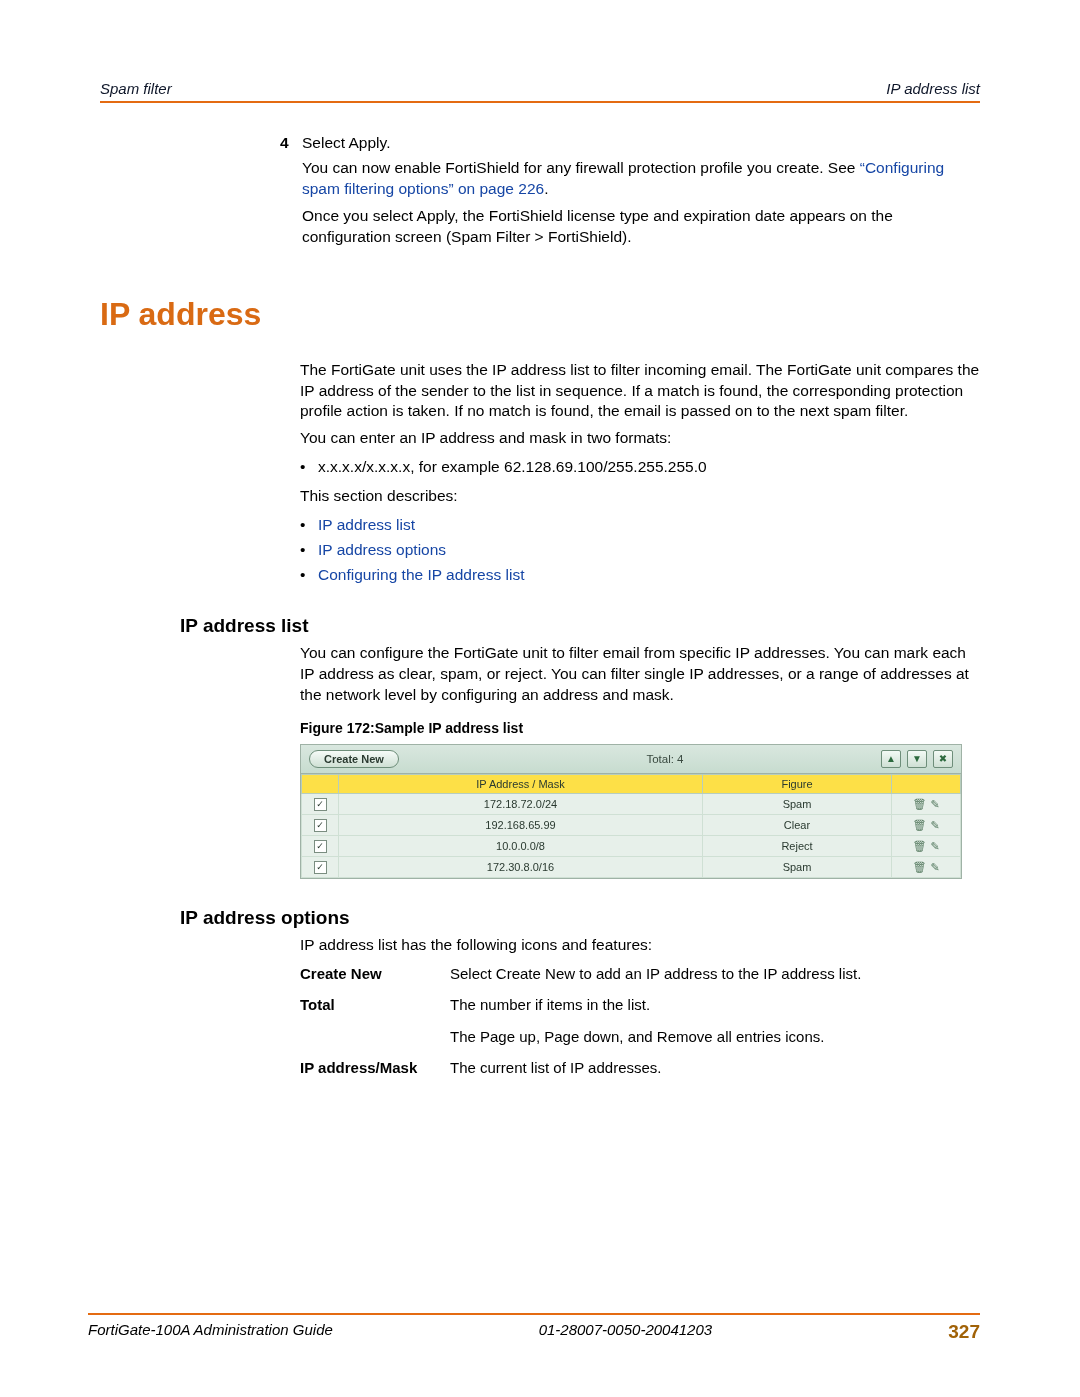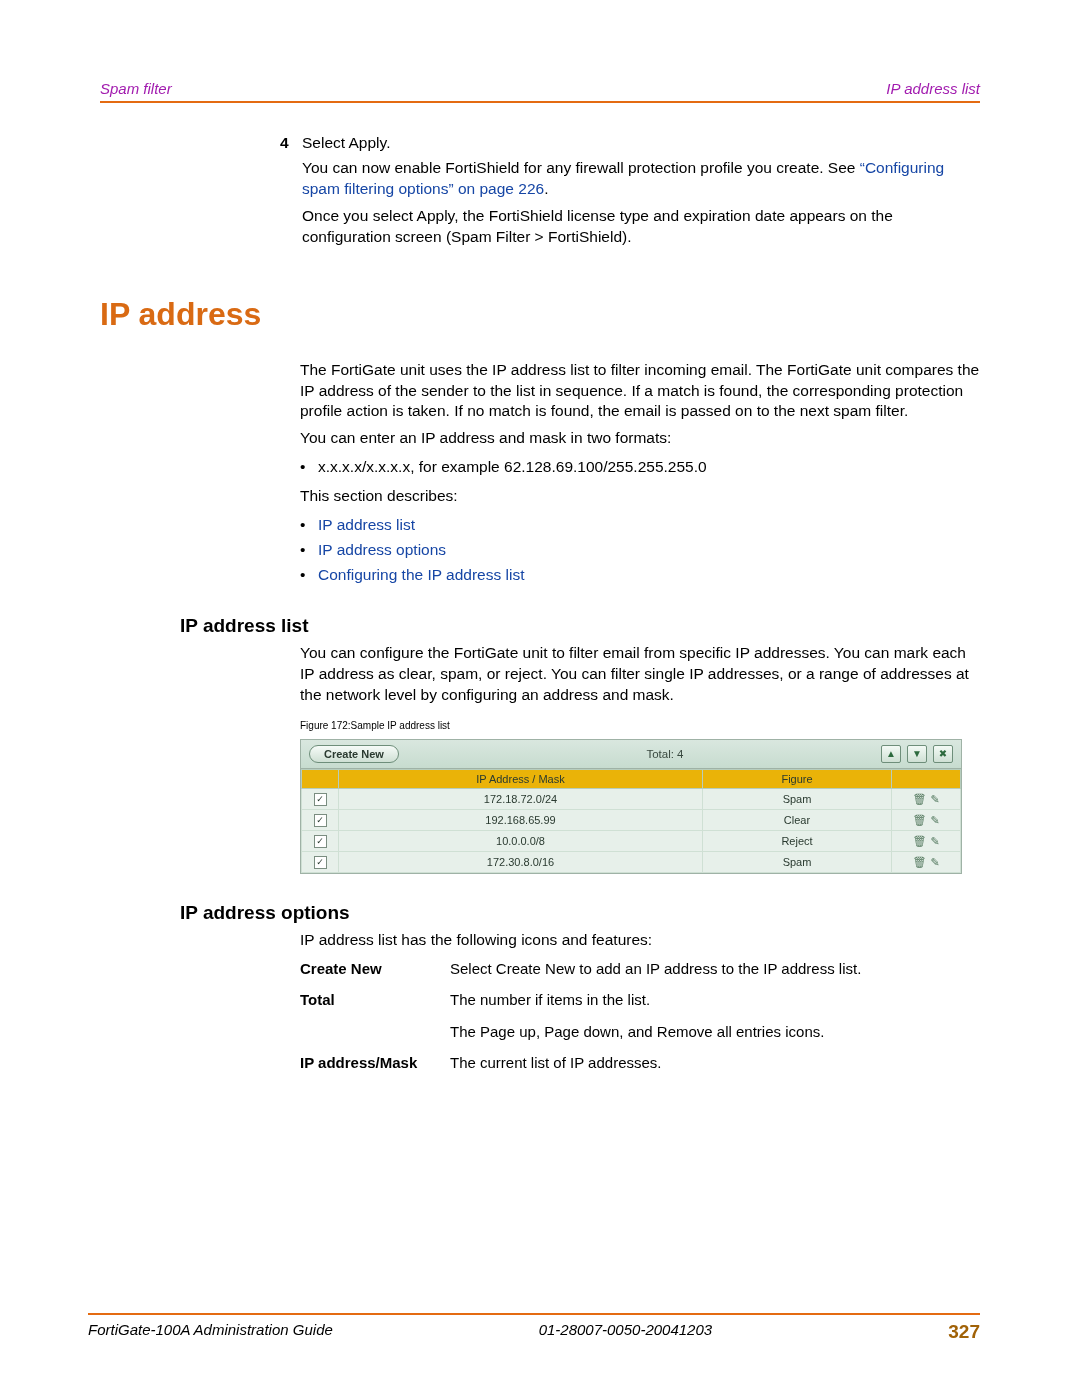--- a/index.html
+++ b/index.html
@@ -16,21 +16,21 @@
     box-sizing: border-box;
     width: 1080px;
     min-height: 1397px;
     padding: 80px 100px 60px 100px;
   }
   .running-header {
     display: flex;
     justify-content: space-between;
     font-style: italic;
     font-size: 15px;
-    color: #a21caf;
+    color: #0f172a;
     margin-bottom: 4px;
   }
   .orange-rule {
     border: none;
     border-top: 2px solid #e46b11;
     margin: 0 0 30px 0;
   }
   .step-row {
     display: flex;
     margin-left: 180px;
@@ -74,22 +74,22 @@
     padding: 0;
     list-style: none;
     line-height: 1.6;
   }
   .bullets li::before {
     content: "•";
     display: inline-block;
     width: 18px;
   }
   .fig-caption {
-    font-weight: normal;
-    font-size: 10px;
+    font-weight: bold;
+    font-size: 14px;
     margin: 14px 0 8px 200px;
   }
   
   .shot {
     margin-left: 200px;
     width: 660px;
     border: 1px solid #9fb2a6;
     font-size: 11.5px;
     font-family: Verdana, Arial, sans-serif;
   }
@@ -133,21 +133,21 @@
     justify-content: center;
     color: #2d6a3e;
     font-size: 10px;
     line-height: 1;
   }
   .shot table {
     width: 100%;
     border-collapse: collapse;
   }
   .shot thead td {
-    background: #eab308;
+    background: #fde047;
     text-align: center;
     font-size: 11px;
     color: #2a3a30;
     padding: 3px 4px;
     border: 1px solid #b7cdbd;
   }
   .shot tbody td {
     background: #e7f0ea;
     text-align: center;
     font-size: 11px;

